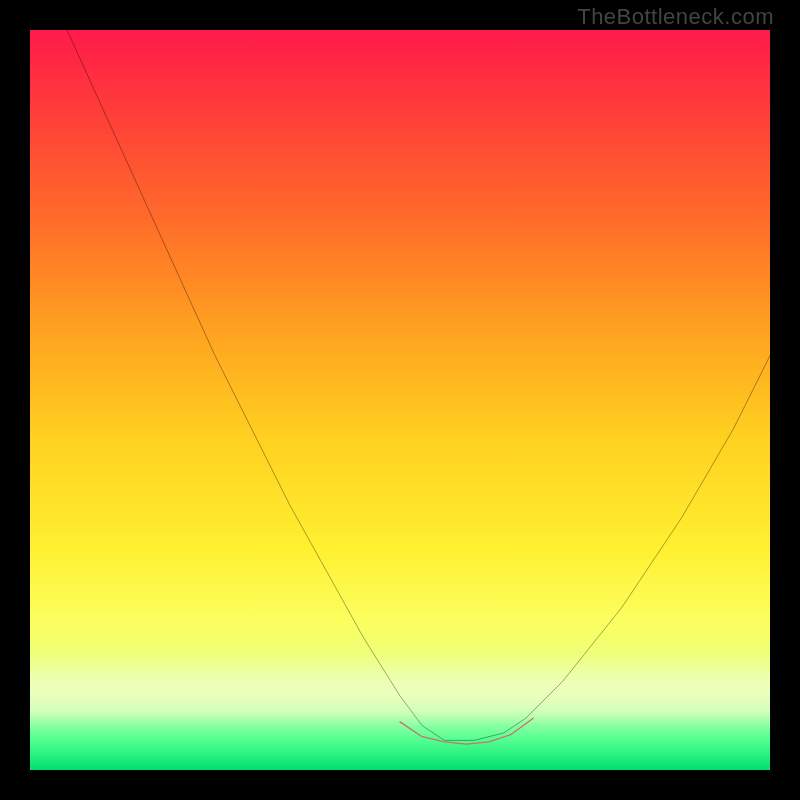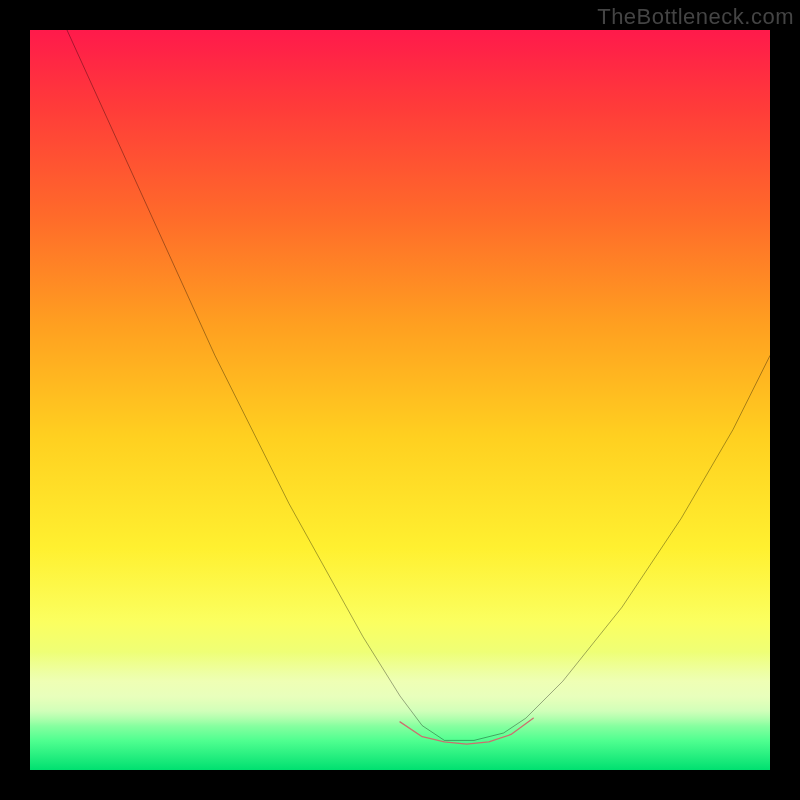--- a/index.html
+++ b/index.html
@@ -13,21 +13,21 @@
   }
   .frame {
     position: relative;
     width: 800px;
     height: 800px;
     background: #000;
   }
   .watermark {
     position: absolute;
     top: 4px;
-    right: 6px;
+    right: 26px;
     color: #444;
     font-size: 22px;
     letter-spacing: 0.5px;
     z-index: 10;
     user-select: none;
   }
   .plot {
     position: absolute;
     left: 30px;
     top: 30px;

